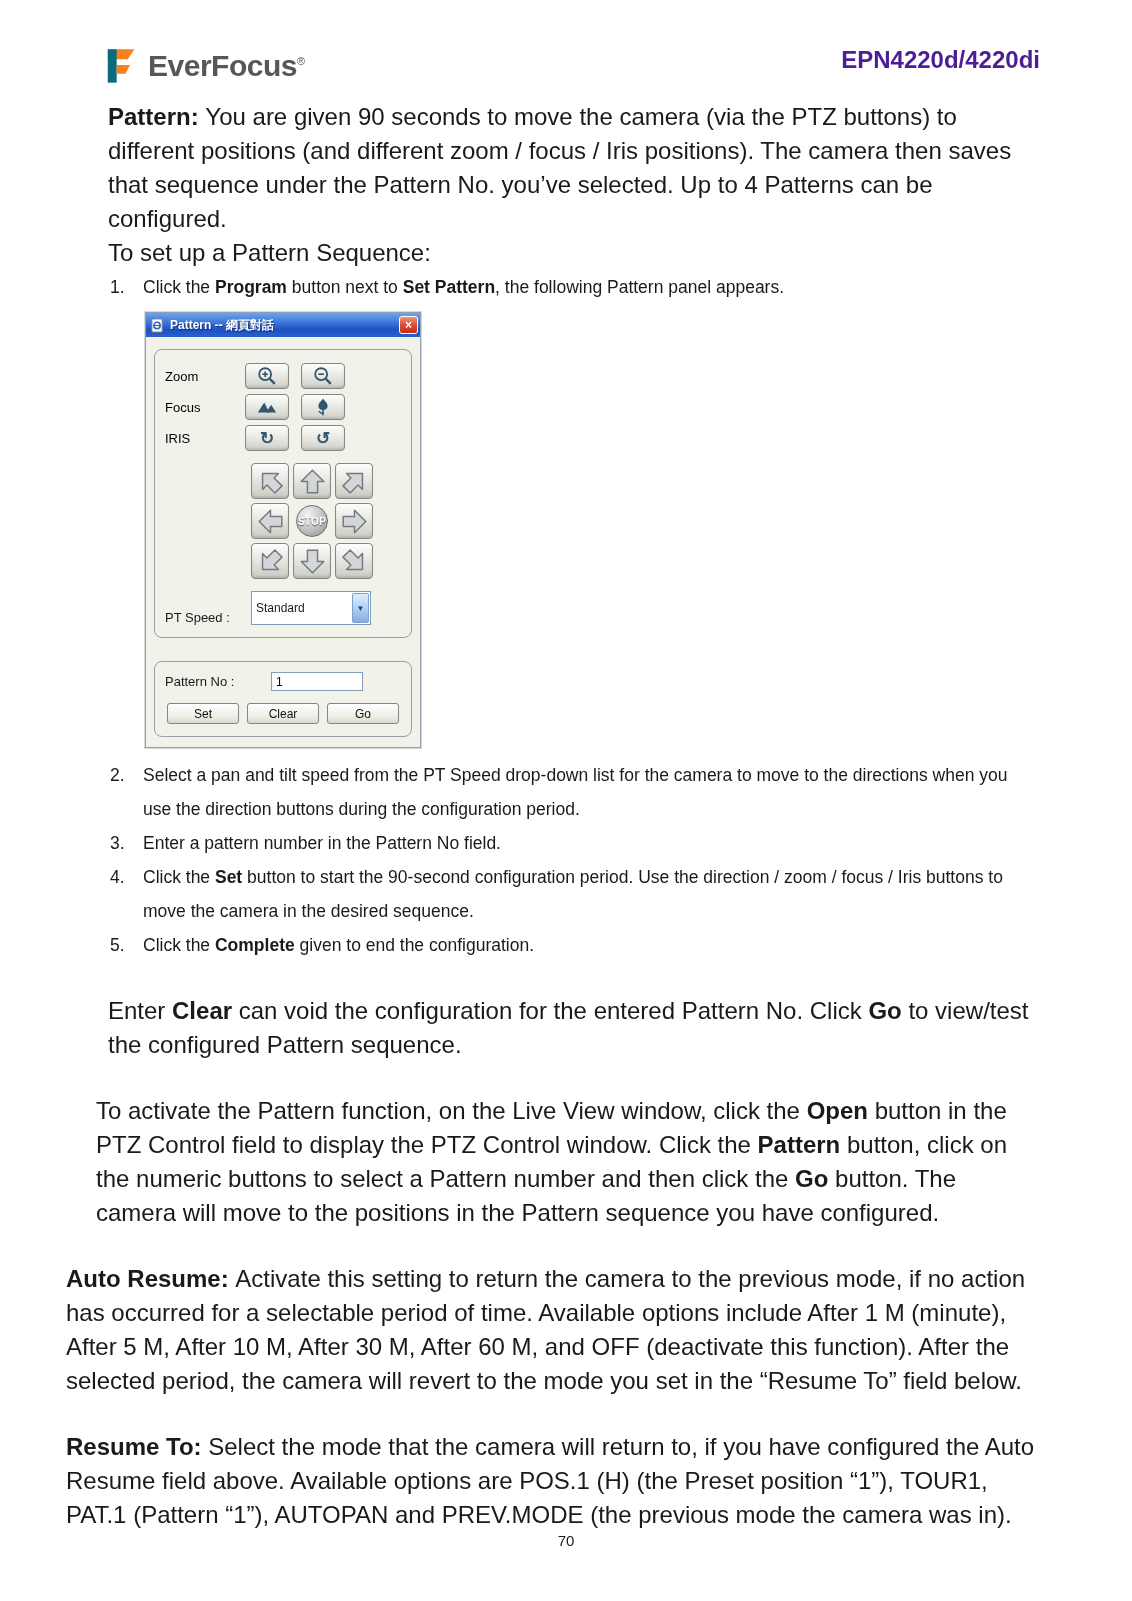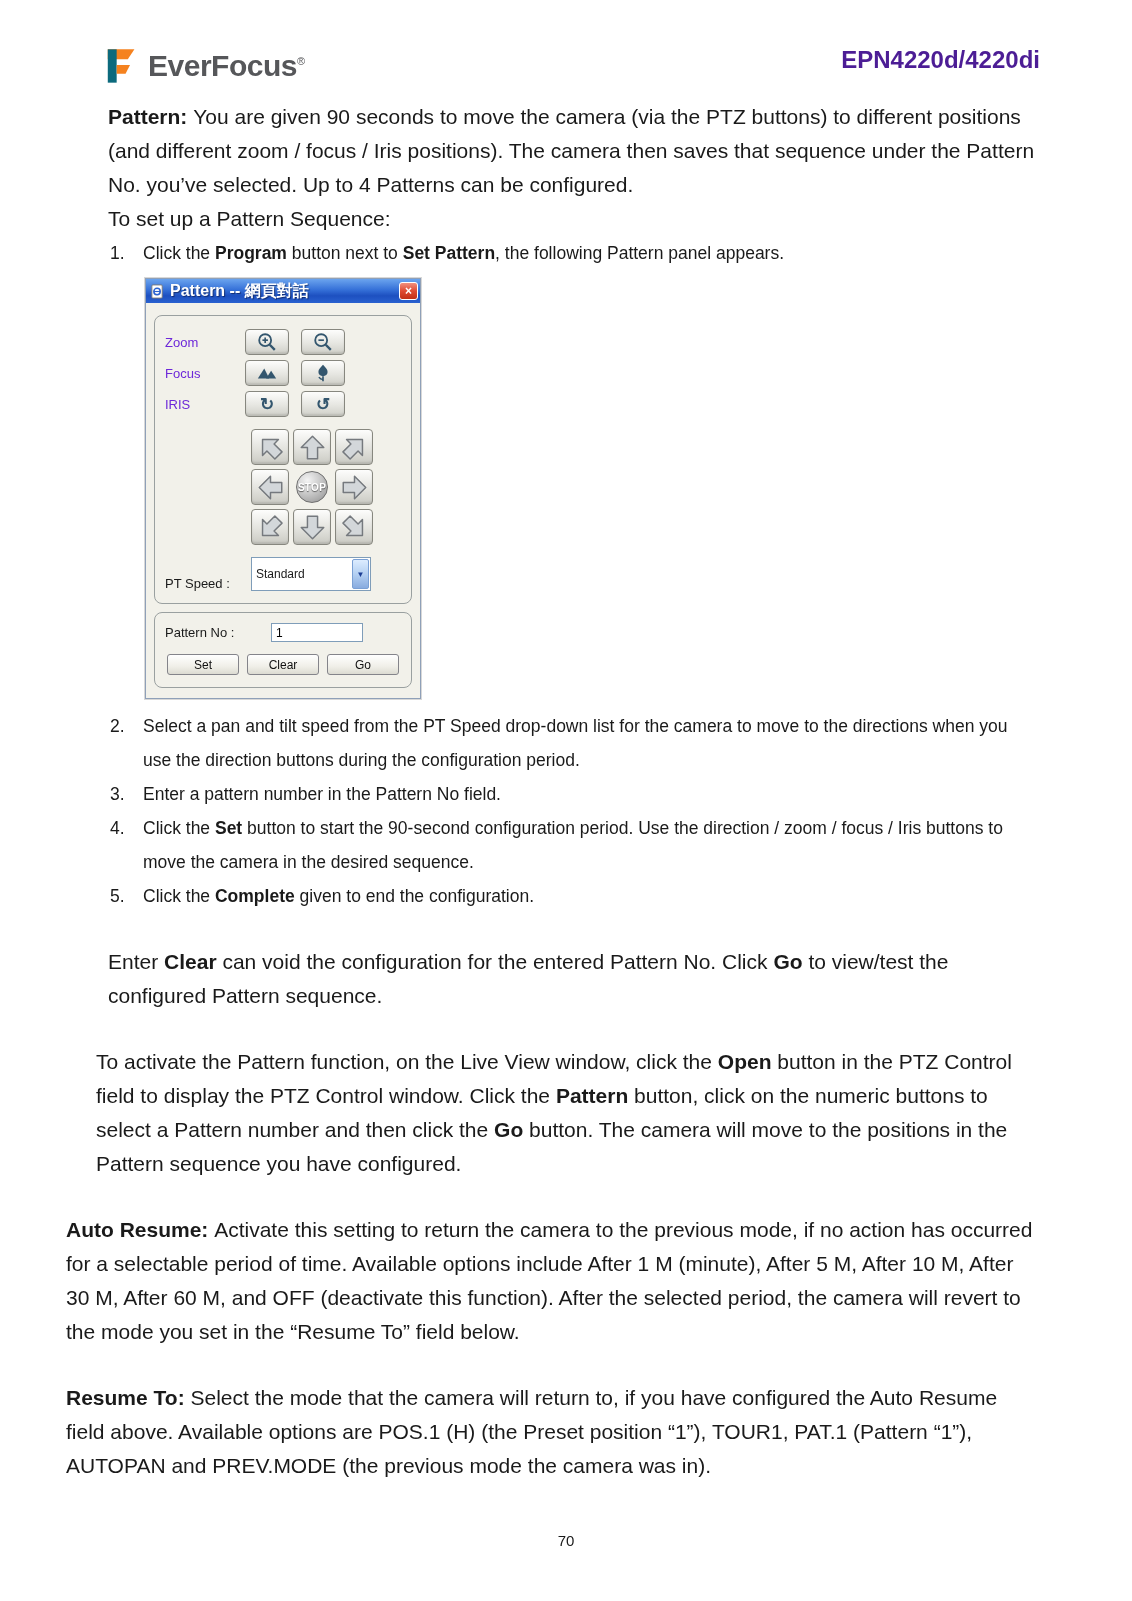--- a/index.html
+++ b/index.html
@@ -10,44 +10,44 @@
   
   .hdr { display:flex; justify-content:space-between; margin:46px 92px 0 100px; }
   .brand { display:flex; align-items:center; gap:8px; }
   .brand-mark { width:40px; height:40px; }
   .brand-text { font-size:30px; font-weight:700; color:#56575a; letter-spacing:-0.5px; }
   .brand-reg { font-size:11px; vertical-align:super; color:#56575a; font-weight:400; }
   .model { font-size:24px; font-weight:700; color:#4c1d95; }
 
   
   main { margin-top:14px; }
-  .para { font-size:21px; line-height:34px; margin-right:92px; }
+  .para { font-size:24px; line-height:34px; margin-right:92px; }
   .ind1 { margin-left:108px; }
   .ind2 { margin-left:96px; }
   .ind3 { margin-left:66px; }
   .gap { margin-top:32px; }
   .b { font-weight:700; }
   .step { display:flex; font-size:17.5px; line-height:34px; margin-left:110px; margin-right:92px; }
   .step-num { width:33px; flex:none; }
   .step-text { flex:1; }
 
   
   .dialog { width:276px; margin:8px 0 10px 145px; border:1px solid #8fa0b8; background:#f2f1ea; box-shadow:0 0 0 1px #d8d8d8; }
   .titlebar { height:24px; display:flex; align-items:center; padding:0 2px 0 4px;
       background:linear-gradient(180deg,#6ba4ee 0%,#3570d8 45%,#1d50c0 70%,#2a62d0 100%); }
   .dlg-ico { width:15px; height:15px; flex:none; }
-  .dlg-title { flex:1; color:#fff; font-weight:700; font-size:16px; margin-left:5px; white-space:nowrap; overflow:hidden; text-shadow:1px 1px 1px rgba(0,0,30,.5); }
+  .dlg-title { flex:1; color:#fff; font-weight:700; font-size:12px; margin-left:5px; white-space:nowrap; overflow:hidden; text-shadow:1px 1px 1px rgba(0,0,30,.5); }
   .dlg-close { width:19px; height:18px; flex:none; border:1px solid #fff; border-radius:3px;
       background:linear-gradient(180deg,#f2907e 0%,#df4a33 50%,#c22f17 100%);
       color:#fff; font-size:12px; font-weight:700; line-height:16px; text-align:center; cursor:pointer; }
   .dlg-body { padding:12px 8px 10px; }
   .groupbox { border:1px solid #9aa0a0; border-radius:8px; padding:8px 10px 12px; }
-  .groupbox + .groupbox { margin-top:8px; }
+  .groupbox + .groupbox { margin-top:23px; }
   .ctl-row { display:flex; align-items:center; margin:5px 0; }
-  .ctl-label { width:80px; font-size:13px; color:#6d28d9; }
+  .ctl-label { width:80px; font-size:13px; color:#000000; }
   .ctl-btn { width:44px; height:26px; margin-right:12px; display:flex; align-items:center; justify-content:center;
       background:linear-gradient(180deg,#fdfdfc 0%,#e6e6e1 55%,#cfcfc8 100%);
       border:1px solid #87877f; border-radius:4px; box-shadow:inset 0 -2px 2px rgba(0,0,0,.10); cursor:pointer; }
   .iris-glyph { font-size:17px; font-weight:700; color:#33566e; line-height:1; }
   .dpad { margin:12px 0 6px 86px; display:grid; grid-template-columns:repeat(3,38px); grid-auto-rows:36px; gap:4px; }
   .dir-btn { display:flex; align-items:center; justify-content:center;
       background:linear-gradient(180deg,#fdfdfc 0%,#e3e3de 55%,#cacac3 100%);
       border:1px solid #87877f; border-radius:4px; box-shadow:inset 0 -2px 2px rgba(0,0,0,.10); cursor:pointer; }
   .stop-cell { display:flex; align-items:center; justify-content:center; }
   .stop-btn { width:32px; height:32px; border-radius:50%; border:1px solid #6f6f6f; cursor:pointer;

